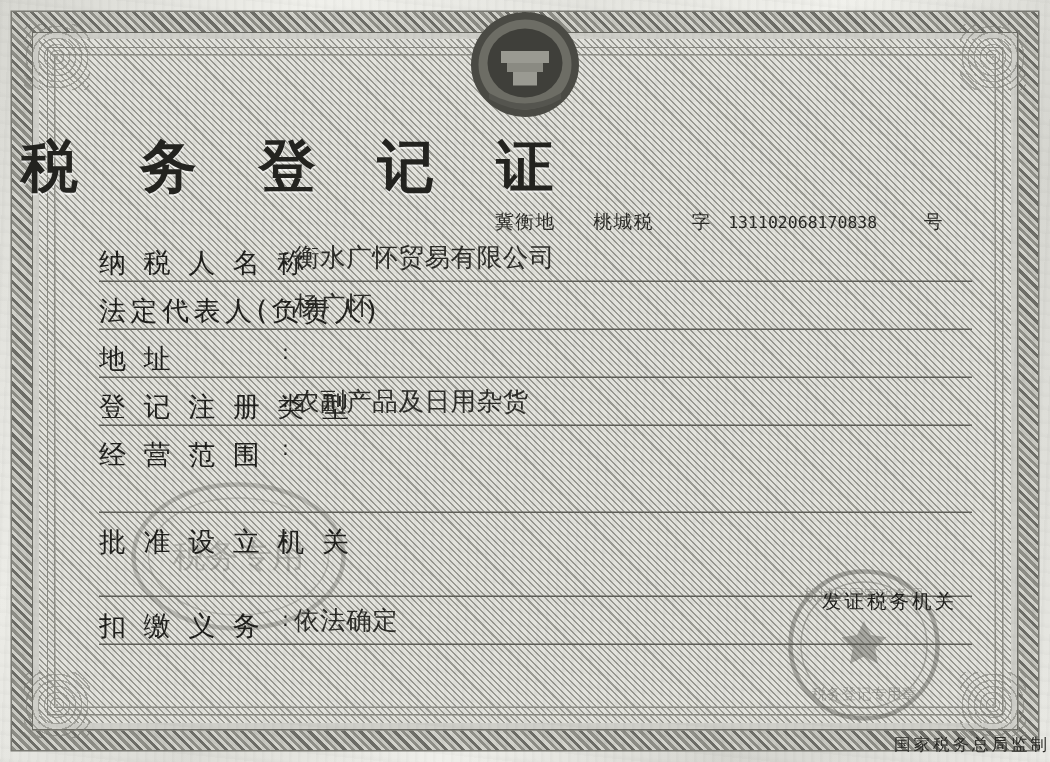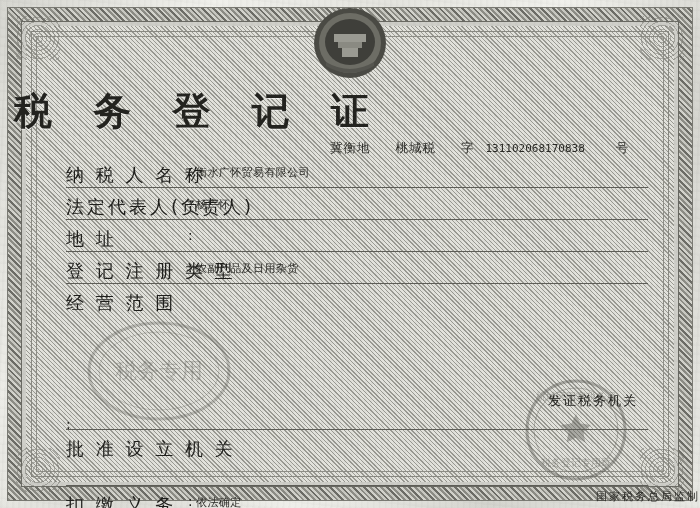--- a/index.html
+++ b/index.html
@@ -148,34 +148,34 @@
     padding-top: 3px;
   }
   .row .colon {
     flex: 0 0 8px;
     font-size: 13.5px;
     padding-top: 3px;
     color: #1f1f1c;
   }
   .row .value {
     flex: 1 1 auto;
-    font-size: 11px;
+    font-size: 17px;
     color: #2b2b27;
     padding-top: 4px;
     line-height: 17px;
     letter-spacing: .4px;
   }
   .row.underline::after {
     content: "";
     position: absolute;
     left: 0; right: 0;
     bottom: 2px;
     border-bottom: 1px solid #5d5d57;
   }
-  .row.tall { min-height: 56px; flex-direction: column; }
+  .row.tall { min-height: 56px; }
   .row.tall2 { min-height: 54px; }
   .value.small { font-size: 11.5px; line-height: 16px; }
 
   
   .issuer {
     position: absolute;
     right: 62px;
     top: 392px;
     text-align: center;
     z-index: 3;

